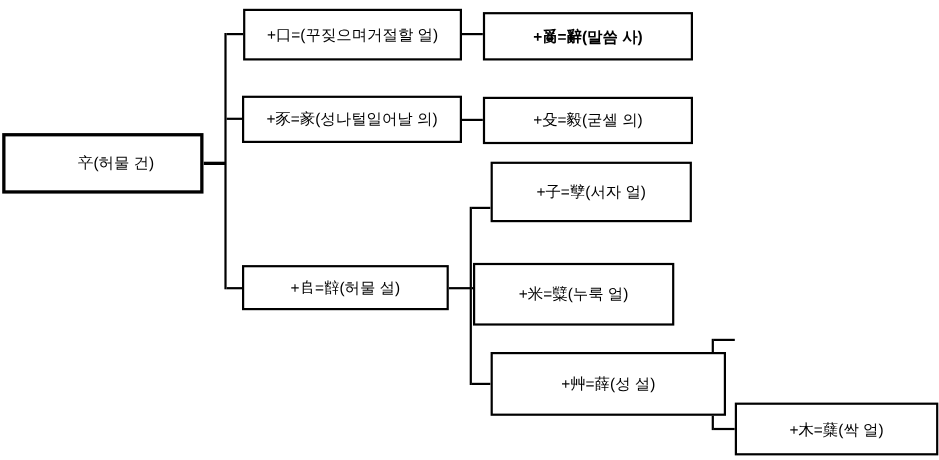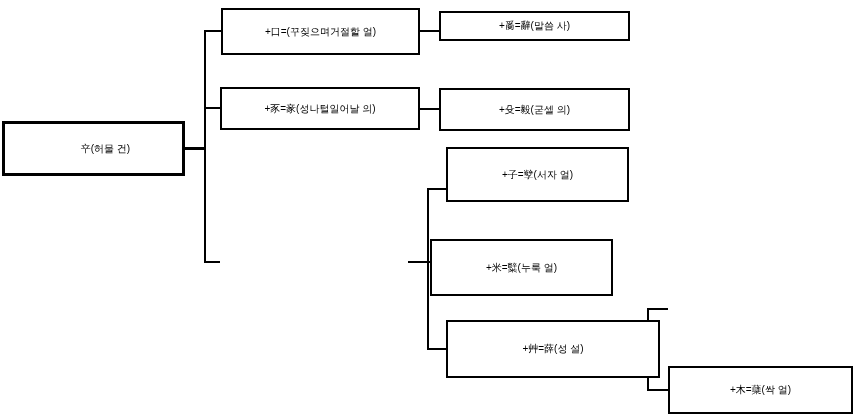--- a/index.html
+++ b/index.html
@@ -17,21 +17,21 @@
   }
   .node {
     position: absolute;
     box-sizing: border-box;
     border: 2px solid #000000;
     background: #ffffff;
     display: flex;
     align-items: center;
     justify-content: center;
     text-align: center;
-    font-size: 10px;
+    font-size: 14px;
     line-height: 1.35;
     color: #000000;
     padding: 2px 4px;
     z-index: 2;
   }
   .node .lbl { display: inline-block; }
   .node.root { border-width: 3px; }
   .node.m1 .lbl { max-width: 178px; }
   .line {
     position: absolute;
@@ -45,32 +45,35 @@
 <div class="canvas">
 
   <div class="node root" style="left:2px; top:121px; width:183px; height:55px;padding-left:28px;">
     <span class="lbl">䇂(허물 건)</span>
   </div>
 
   <div class="node m1" style="left:221px; top:8px; width:199px; height:47px;">
     <span class="lbl">+口=𠶷(꾸짖으며거절할 얼)</span>
   </div>
 
-  <div class="node" style="left:439px; top:11px; width:191px; height:30px;">
+  <div class="node" style="left:439px; top:11px; width:191px; height:44px;font-weight:bold;">
     <span class="lbl">+𤔔=辭(말씀 사)</span>
   </div>
 
   <div class="node" style="left:220px; top:87px; width:200px; height:43px;">
     <span class="lbl">+豕=豙(성나털일어날 의)</span>
   </div>
 
   <div class="node" style="left:439px; top:88px; width:191px; height:43px;">
     <span class="lbl">+殳=毅(굳셀 의)</span>
   </div>
 
+  <div class="node" style="left:220px; top:241px; width:188px; height:41px;">
+    <span class="lbl">+𠂤=辥(허물 설)</span>
+  </div>
 
   <div class="node" style="left:446px; top:147px; width:183px; height:55px;">
     <span class="lbl">+子=孼(서자 얼)</span>
   </div>
 
   <div class="node" style="left:430px; top:239px; width:183px; height:57px;">
     <span class="lbl">+米=糱(누룩 얼)</span>
   </div>
 
   <div class="node" style="left:446px; top:320px; width:214px; height:58px;">

